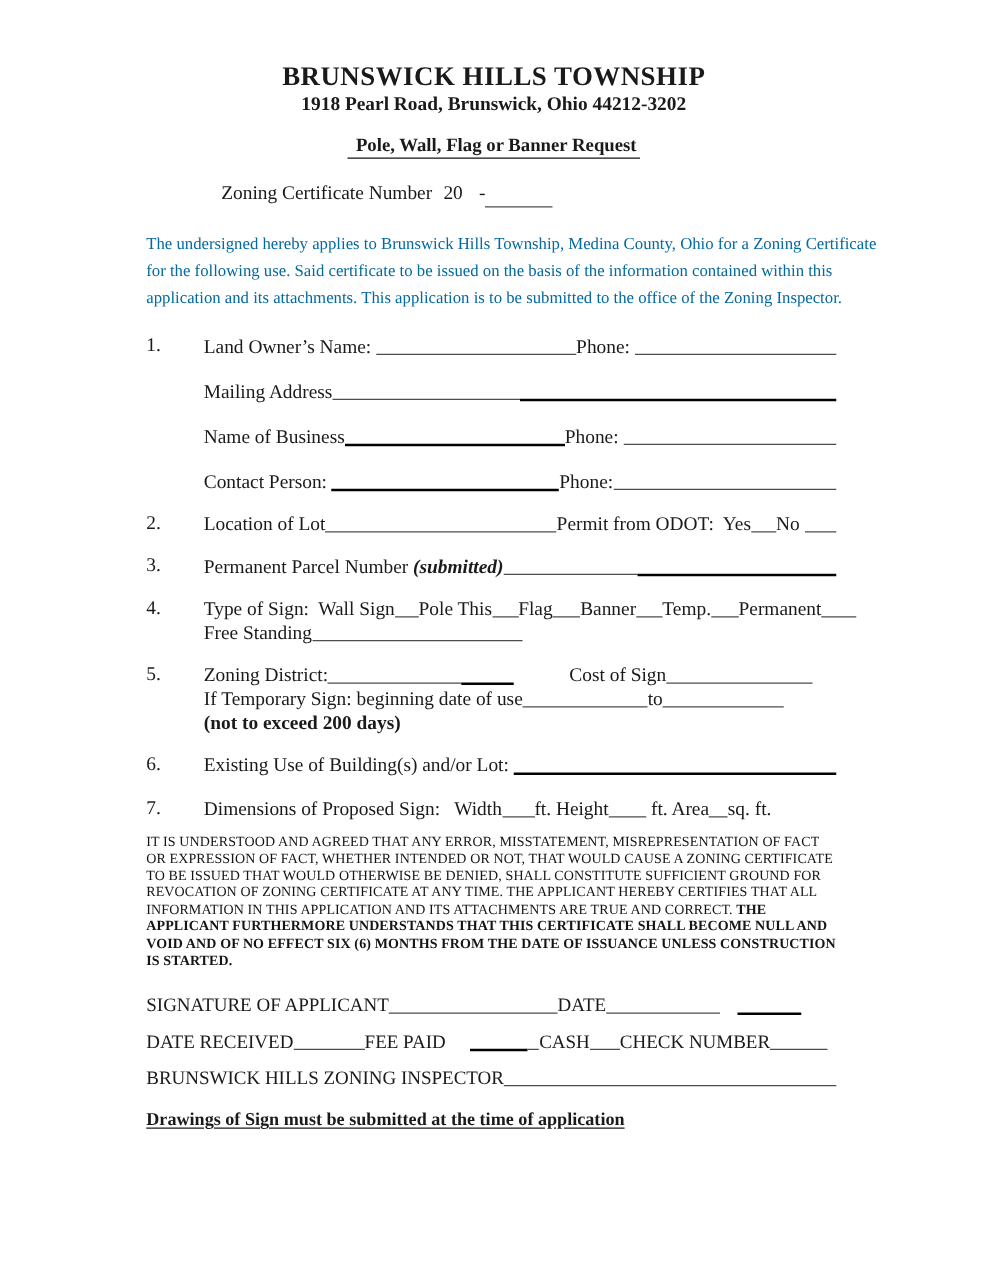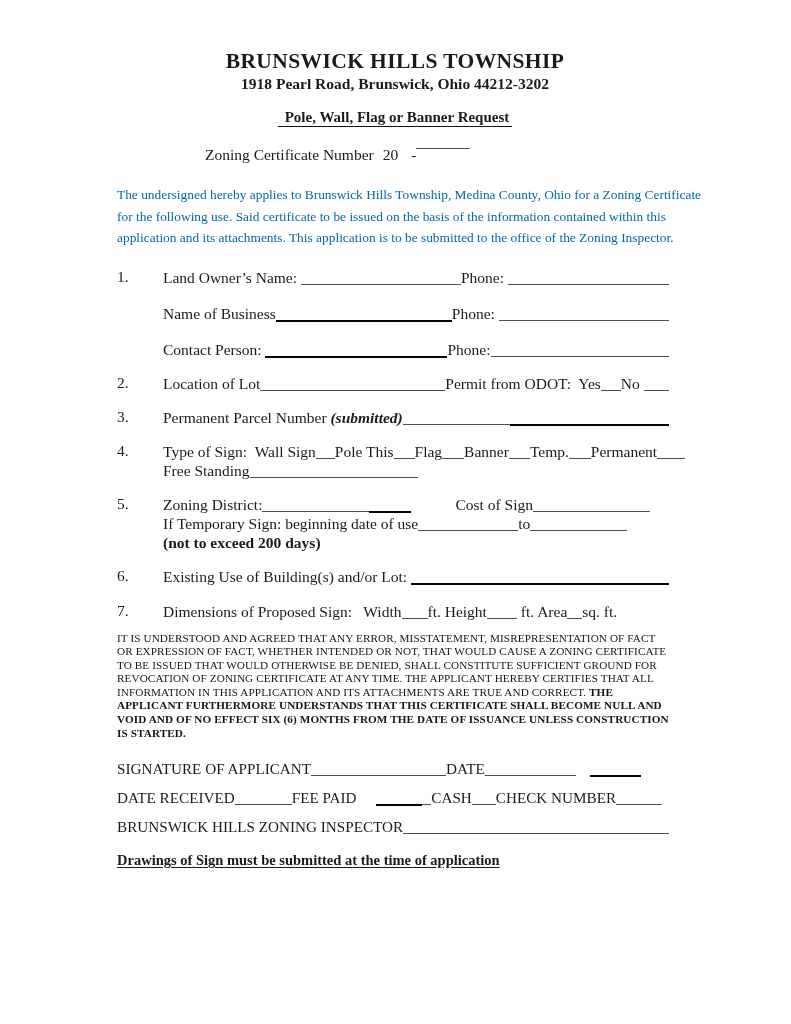--- a/index.html
+++ b/index.html
@@ -10,21 +10,21 @@
     color:#1a1a1a;-webkit-font-smoothing:antialiased;
   }
   .page{width:791px;height:1024px;padding:49px 0 0 117px;overflow:hidden;position:relative}
 
   
   .header{width:556px;text-align:center}
   .title{font-size:21.5px;font-weight:700;letter-spacing:.4px;margin:0;line-height:24px}
   .address{font-size:15.5px;font-weight:700;margin-top:2px}
   .form-title{margin-top:16px;font-size:15px;font-weight:700}
   .form-title .ul{border-bottom:1.7px solid #141414;padding:0 3px 1px 7px}
-  .cert{margin-top:20px;margin-left:88px;font-size:15.5px;display:flex;align-items:flex-start}
+  .cert{margin-top:20px;margin-left:60px;font-size:15.5px;display:flex;align-items:flex-end}
   .cert .n20{margin-left:9px}
   .cert .dash{margin-left:13px}
 
   
   .intro{margin-top:20px;width:602px;font-size:13.4px;line-height:21.5px;color:#0369a1}
 
   
   .items{margin-top:19px;font-size:15.5px}
   .item{display:flex;margin-bottom:15px}
   .num{width:46px;flex:none}
@@ -76,20 +76,25 @@
   <div class="items">
 
     <div class="item">
       <div class="num">1.</div>
       <div class="ibody">
         <div class="line mb17">
           <span class="lb">Land Owner’s Name: </span>
           <span class="bl" style="width:160px"></span>
           <span class="lb">Phone: </span>
           <span class="bl grow"></span>
+        </div>
+        <div class="line mb17">
+          <span class="lb">Mailing Address</span>
+          <span class="bl" style="width:150px"></span>
+          <span class="bl bk grow"></span>
         </div>
         <div class="line mb17">
           <span class="lb">Name of Business</span>
           <span class="bl bk" style="width:176px"></span>
           <span class="lb">Phone: </span>
           <span class="bl grow"></span>
         </div>
         <div class="line">
           <span class="lb">Contact Person: </span>
           <span class="bl bk" style="width:182px"></span>

